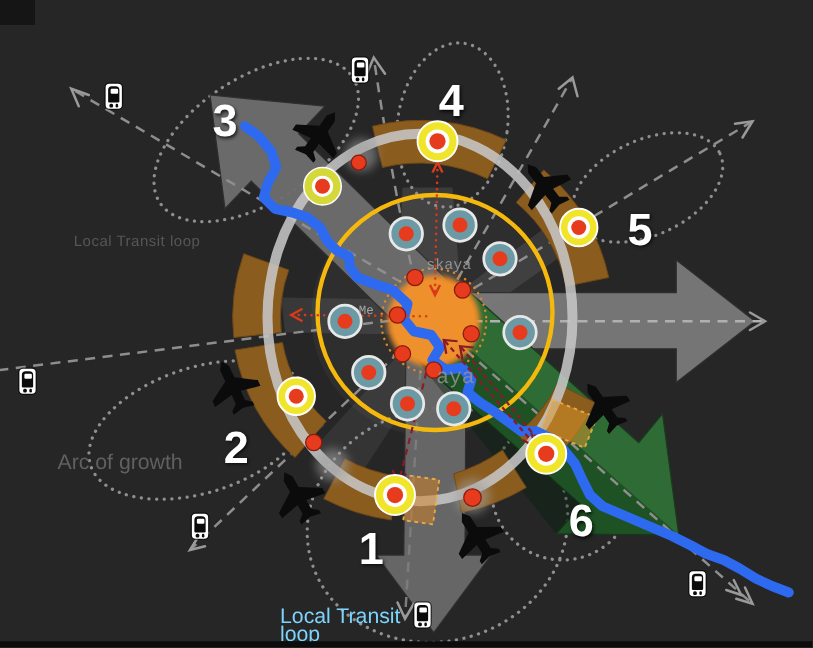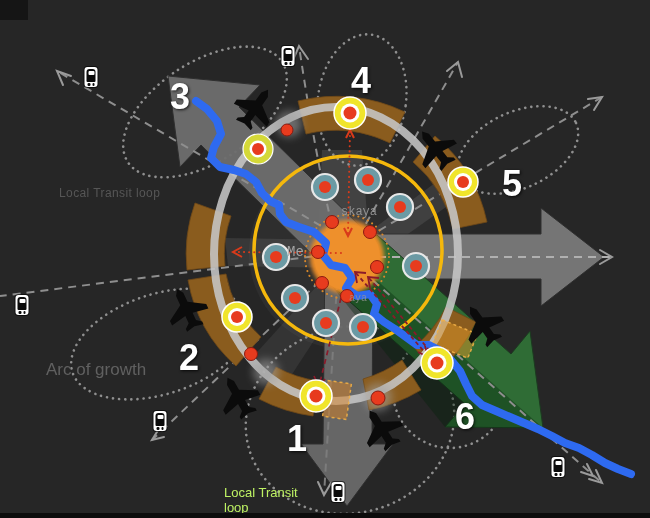--- a/index.html
+++ b/index.html
@@ -3,25 +3,25 @@
 <meta charset="utf-8">
 <style>
   html,body{margin:0;padding:0;background:#262626;}
   #stage{position:relative;width:650px;height:518px;background:#262626;overflow:hidden;
          font-family:"Liberation Sans",sans-serif;}
   .num{position:absolute;color:#ffffff;font-weight:bold;font-size:36px;
        text-shadow:1px 1px 3px rgba(0,0,0,.8);transform:translate(-50%,-50%);}
   .lbl{position:absolute;color:#565656;}
   .lbl-top{left:59px;top:186px;font-size:12px;letter-spacing:.4px;}
   .lbl-arc{left:46px;top:360px;font-size:17px;color:#606060;}
-  .lbl-bot{left:224px;top:485px;font-size:13px;color:#bef264;line-height:15px;}
+  .lbl-bot{left:224px;top:485px;font-size:17px;color:#7dd3fc;line-height:15px;}
   .frag{position:absolute;font-size:12px;color:rgba(160,160,160,.85);font-family:Liberation Mono, monospace;}
   .frag-top{left:341px;top:205px;}
-  .frag-left{left:287px;top:244px;font-size:14px;color:rgba(175,175,175,.9);}
-  .frag-bot{left:349px;top:293px;font-size:10px;color:rgba(150,150,150,.8);}
+  .frag-left{left:287px;top:244px;font-size:10px;color:rgba(175,175,175,.9);}
+  .frag-bot{left:349px;top:293px;font-size:17px;color:rgba(150,150,150,.8);}
   .train{position:absolute;width:13px;height:20px;background:#ffffff;border-radius:3px;
          transform:translate(-50%,-50%);box-shadow:0 0 0 1px rgba(0,0,0,.6);}
   .train .cab{position:absolute;left:2px;top:2px;width:9px;height:13px;background:#0b0b0b;
          border-radius:3px 3px 1px 1px;}
   .train .win{position:absolute;left:3.5px;top:4px;width:6px;height:4px;background:#ffffff;border-radius:1px;}
   .train .l1{position:absolute;left:3px;top:16px;width:2.5px;height:2.5px;background:#0b0b0b;border-radius:50%;}
   .train .l2{position:absolute;left:7.5px;top:16px;width:2.5px;height:2.5px;background:#0b0b0b;border-radius:50%;}
   .plane{position:absolute;transform:translate(-50%,-50%);}
   .bar-bottom{position:absolute;left:0;top:513px;width:650px;height:5px;background:#0c0c0c;}
   .sq-tl{position:absolute;left:0;top:0;width:28px;height:20px;background:#151515;}

